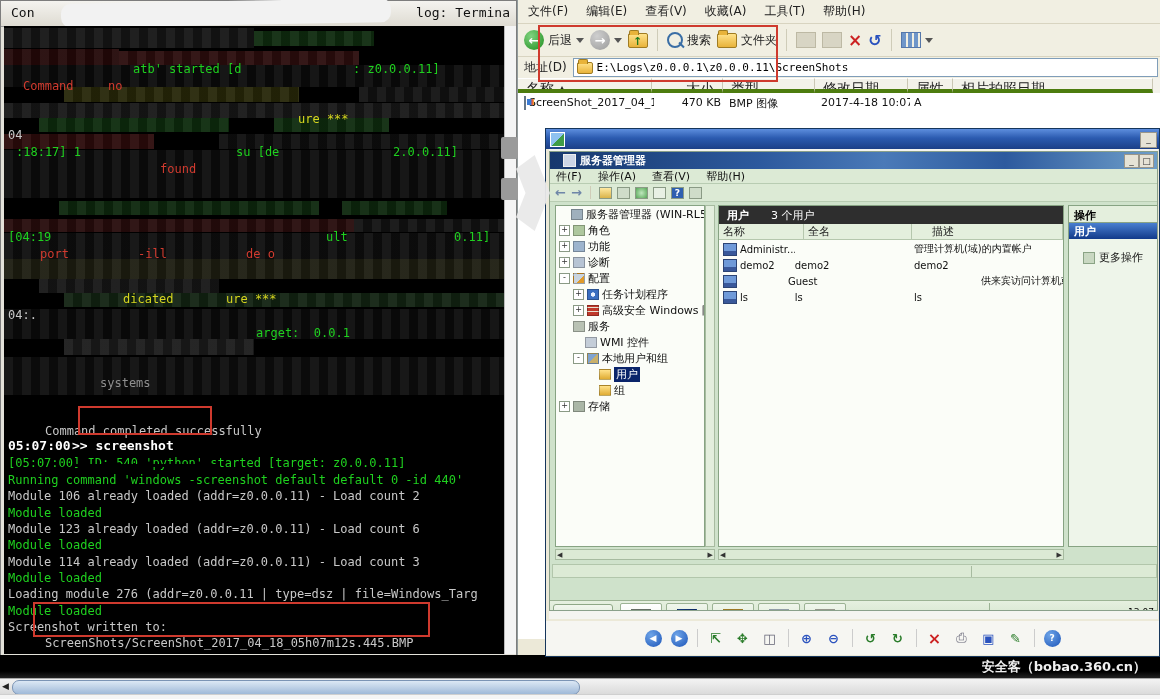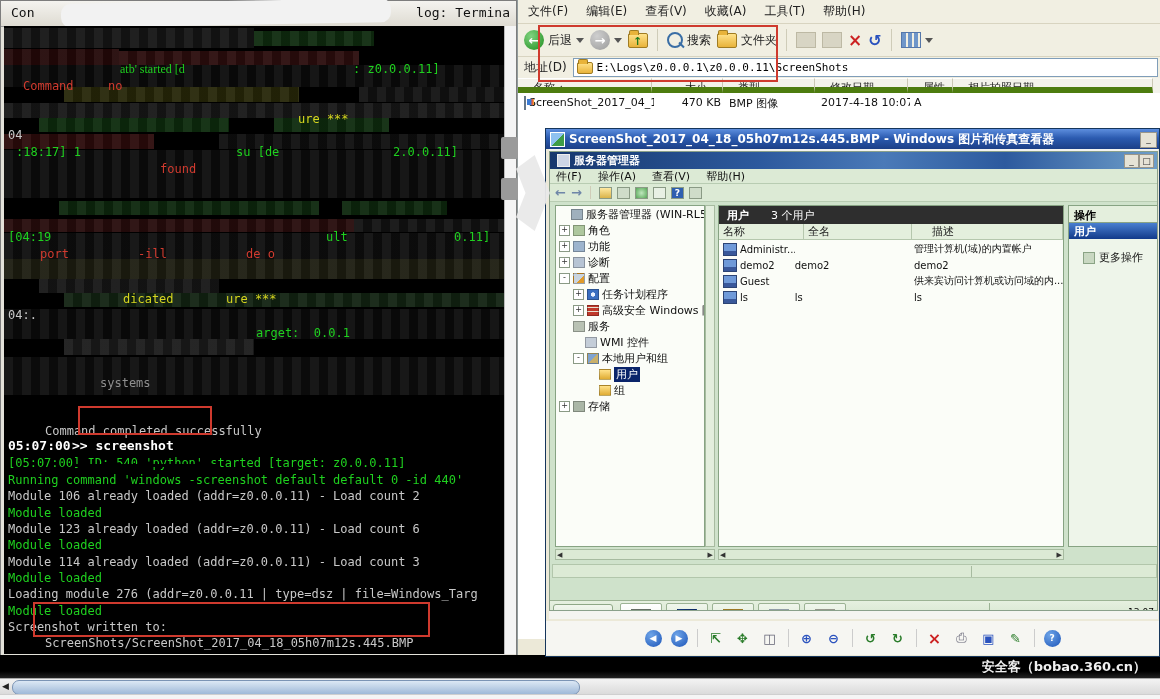--- a/index.html
+++ b/index.html
@@ -47,21 +47,21 @@
   .mag:after{content:"";position:absolute;left:9px;top:10px;width:7px;height:2px;background:#3a6ea5;transform:rotate(45deg);}
   .gray-ic{width:18px;height:14px;background:#d8d5c4;border:1px solid #bdb9a4;}
   .xdel{color:#cc2222;font-size:17px;font-weight:bold;line-height:14px;}
   .undo{color:#2a52be;font-size:16px;font-weight:bold;}
   .views{width:18px;height:14px;background:
      linear-gradient(90deg,#6f96c9 4px,transparent 4px) 0 0/6px 6px repeat;border:1px solid #5577aa;}
   .xp-addr{position:absolute;left:0;top:57px;width:100%;height:21px;background:#f1efe2;border-bottom:1px solid #b9b5a0;display:flex;align-items:center;font-size:12px;}
   .addr-label{padding:0 6px;color:#222;}
   .addr-field{flex:1;height:17px;background:#fff;border:1px solid #7f9db9;display:flex;align-items:center;gap:4px;padding-left:3px;margin-right:2px;font-family:"DejaVu Sans Mono",monospace;font-size:11px;}
   .xp-header{position:absolute;left:0;top:78px;width:100%;height:15px;display:flex;background:#f3f2ea;}
-  .hcell{border-right:1px solid #cac7b4;border-top:1px solid #fff;border-bottom:6px solid #4d7c0f;box-sizing:border-box;padding:1px 15px;font-size:11px;color:#222;white-space:nowrap;overflow:hidden;}
+  .hcell{border-right:1px solid #cac7b4;border-top:1px solid #fff;border-bottom:4px solid #4d7c0f;box-sizing:border-box;padding:1px 8px;font-size:14px;color:#222;white-space:nowrap;overflow:hidden;}
   .xp-list{position:absolute;left:0;top:93px;width:100%;height:546px;background:#fff;}
   .frow{position:absolute;left:2px;top:2px;height:15px;display:flex;font-size:11px;color:#111;}
   .fcell{padding:1px 4px;box-sizing:border-box;white-space:nowrap;overflow:hidden;}
   .bmp-ic{width:13px;height:13px;background:linear-gradient(135deg,#fff 55%,#bcd 55%);border:1px solid #678;position:relative;margin-right:3px;}
   .bmp-ic:after{content:"";position:absolute;left:2px;top:2px;width:7px;height:6px;background:linear-gradient(90deg,#3a7bd5 50%,#d54,#fb3);}
   
   #viewer{left:545px;top:128px;width:615px;height:529px;background:#ece9d8;border:1px solid #16365c;box-sizing:border-box;z-index:4;}
   #viewer-title{position:absolute;left:0;top:0;width:100%;height:20px;
      background:linear-gradient(180deg,#5d8ede,#2b5bb0 45%,#1c3f87);display:flex;align-items:center;padding-left:4px;box-sizing:border-box;}
   #viewer-title .vt{color:#fff;font-weight:bold;font-size:12px;font-family:"DejaVu Sans",sans-serif;white-space:nowrap;overflow:hidden;}
@@ -69,21 +69,21 @@
   .winbtn{position:absolute;top:3px;width:15px;height:14px;background:#e6e3d6;border:1px solid #9a968a;font-size:9px;text-align:center;line-height:12px;color:#333;}
   #viewer-client{position:absolute;left:3px;top:20px;width:609px;height:470px;background:#f4f4f0;}
   #viewer-toolbar{position:absolute;left:0;top:492px;width:100%;height:34px;background:#f6f6f2;display:flex;align-items:center;justify-content:center;gap:9px;}
   .vbtn{width:18px;height:18px;display:flex;align-items:center;justify-content:center;font-size:13px;}
   .vcirc{width:17px;height:17px;border-radius:50%;background:radial-gradient(circle at 35% 30%,#6fa5e8,#1b54b8);color:#fff;font-size:9px;display:flex;align-items:center;justify-content:center;font-weight:bold;}
   .vgreen{color:#2a7c2a;font-weight:bold;} .vblue{color:#2a52be;font-weight:bold;} .vred{color:#cc2222;font-weight:bold;font-size:16px;}
   .vgray{color:#667;} .vsep2{width:1px;height:18px;background:#ccc;}
   
   #shot{position:absolute;left:0px;top:2px;width:609px;height:460px;background:#cfe2cb;border:1px solid #8aa08a;box-sizing:border-box;overflow:hidden;}
   #sm-title{position:absolute;left:0;top:0;width:100%;height:17px;
-     background:linear-gradient(90deg,#17386e,#2d5a9e 35%,#4a7ab8 55%,#2d5a9e 75%,#6e9ec9);display:flex;align-items:center;padding-left:7px;box-sizing:border-box;}
+     background:linear-gradient(90deg,#17386e,#2d5a9e 35%,#4a7ab8 55%,#2d5a9e 75%,#6e9ec9);display:flex;align-items:center;padding-left:13px;box-sizing:border-box;}
   #sm-title .smt{color:#fff;font-weight:bold;font-size:11px;}
   .smicon{width:11px;height:11px;background:#cdd6e6;border:1px solid #eee;margin-right:4px;}
   #sm-menubar{position:absolute;left:0;top:17px;width:100%;height:15px;background:#dcead5;display:flex;gap:16px;align-items:center;padding-left:6px;box-sizing:border-box;font-size:11px;color:#111;border-bottom:1px solid #b8ccb2;}
   #sm-toolbar{position:absolute;left:0;top:32px;width:100%;height:18px;background:#dcead5;border-bottom:1px solid #b8ccb2;display:flex;align-items:center;gap:5px;padding-left:5px;box-sizing:border-box;}
   .sm-arrow{color:#6f86a8;font-size:13px;font-weight:bold;line-height:12px;}
   .sm-ic{width:13px;height:12px;border:1px solid #8a9a85;box-sizing:border-box;}
   .smi1{background:linear-gradient(180deg,#ffe9a0,#d9b34a);} .smi2{background:#cfdcc9;} .smi3{background:radial-gradient(circle,#bfe8bd,#57a657);}
   .smi4{background:#e8f0e4;} .smi5{background:#2f5fb0;color:#fff;font-size:9px;font-weight:bold;text-align:center;line-height:11px;} .smi6{background:#cfdcc9;}
   
   #sm-tree{position:absolute;left:5px;top:53px;width:150px;height:342px;background:#fbfdf8;border:1px solid #87a383;box-sizing:border-box;overflow:hidden;}
@@ -174,21 +174,21 @@
       <div class="blob" style="left:0;top:207px;width:505px;height:26px;background-color:#0d0d0d"></div>
       <div class="blob" style="left:0;top:233px;width:505px;height:20px;background-color:#1c1c10"></div>
       <div class="blob" style="left:35px;top:253px;width:180px;height:14px;background-color:#151515"></div>
       <div class="blob" style="left:60px;top:267px;width:440px;height:14px;background-color:#112211"></div>
       <div class="blob" style="left:0;top:283px;width:505px;height:30px;background-color:#0a0a0a"></div>
       <div class="blob" style="left:60px;top:313px;width:190px;height:16px;background-color:#1a1a1a"></div>
       <div class="blob" style="left:0;top:331px;width:505px;height:38px;background-color:#0c0c0c"></div>
 
       <div class="strike" style="left:70px;top:438px;width:145px;height:3px;"></div>
       <div id="term-lines">
-          <div class="tline c-green" style="left: 116px; top: 36px; font-family: Liberation Serif, serif;">atb' started [d</div>
+          <div class="tline c-green" style="left: 129px; top: 36px;">atb' started [d</div>
           <div class="tline c-green" style="left: 349px; top: 36px;">: z0.0.0.11]</div>
           <div class="tline c-red" style="left: 19px; top: 53px;">Command</div>
           <div class="tline c-red" style="left: 104px; top: 53px;">no</div>
           <div class="tline c-yellow" style="left: 294px; top: 86px;">ure ***</div>
           <div class="tline c-gray" style="left: 4px; top: 102px;">04</div>
           <div class="tline c-green" style="left: 12px; top: 119px;">:18:17] 1</div>
           <div class="tline c-green" style="left: 232px; top: 119px;">su [de</div>
           <div class="tline c-green" style="left: 389px; top: 119px;">2.0.0.11]</div>
           <div class="tline c-red" style="left: 156px; top: 136px;">found</div>
           <div class="tline c-green" style="left: 4px; top: 204px;">[04:19</div>
@@ -303,21 +303,20 @@
 
   <div class="redbox" style="left:538px;top:25px;width:236px;height:53px;"></div>
 
   <div class="gray-tab" style="left:501px;top:137px;"></div>
   <div class="gray-tab" style="left:501px;top:178px;"></div>
   <div id="arrow-blob"></div>
 
   <div class="abs" id="viewer">
     <div id="viewer-title">
       <span class="vicon"></span>
-      <span class="vt">ScreenShot_2017_04_18_05h07m12s.445.BMP - Windows 图片和传真查看器</span>
       <span class="winbtn" style="right:2px;">_</span>
     </div>
     <div id="viewer-client">
 
       <div id="shot">
         <div id="sm-title">
           <span class="smicon"></span>
           <span class="smt">服务器管理器</span>
           <span class="winbtn" style="right:18px;top:2px;width:13px;height:12px;">_</span>
           <span class="winbtn" style="right:3px;top:2px;width:13px;height:12px;">□</span>
@@ -425,21 +424,21 @@
                 <span class="ucell" style="width: 55px;">Administr...</span>
                 <span class="ucell" style="width: 120px;"></span>
                 <span class="ucell" style="width: 150px;">管理计算机(域)的内置帐户</span>
               </div>
               <div class="urow" style="top: 51px;">
                 <span class="uic"></span>
                 <span class="ucell" style="width: 55px;">demo2</span>
                 <span class="ucell" style="width: 120px;">demo2</span>
                 <span class="ucell" style="width: 150px;">demo2</span>
               </div>
-              <div class="urow" style="top: 67px;">
+              <div class="urow" style="top: 67px; gap: 48px;">
                 <span class="uic"></span>
                 <span class="ucell" style="width: 55px;">Guest</span>
                 <span class="ucell" style="width: 120px;"></span>
                 <span class="ucell" style="width: 150px;">供来宾访问计算机或访问域的内...</span>
               </div>
               <div class="urow" style="top: 83px;">
                 <span class="uic"></span>
                 <span class="ucell" style="width: 55px;">ls</span>
                 <span class="ucell" style="width: 120px;">ls</span>
                 <span class="ucell" style="width: 150px;">ls</span>

